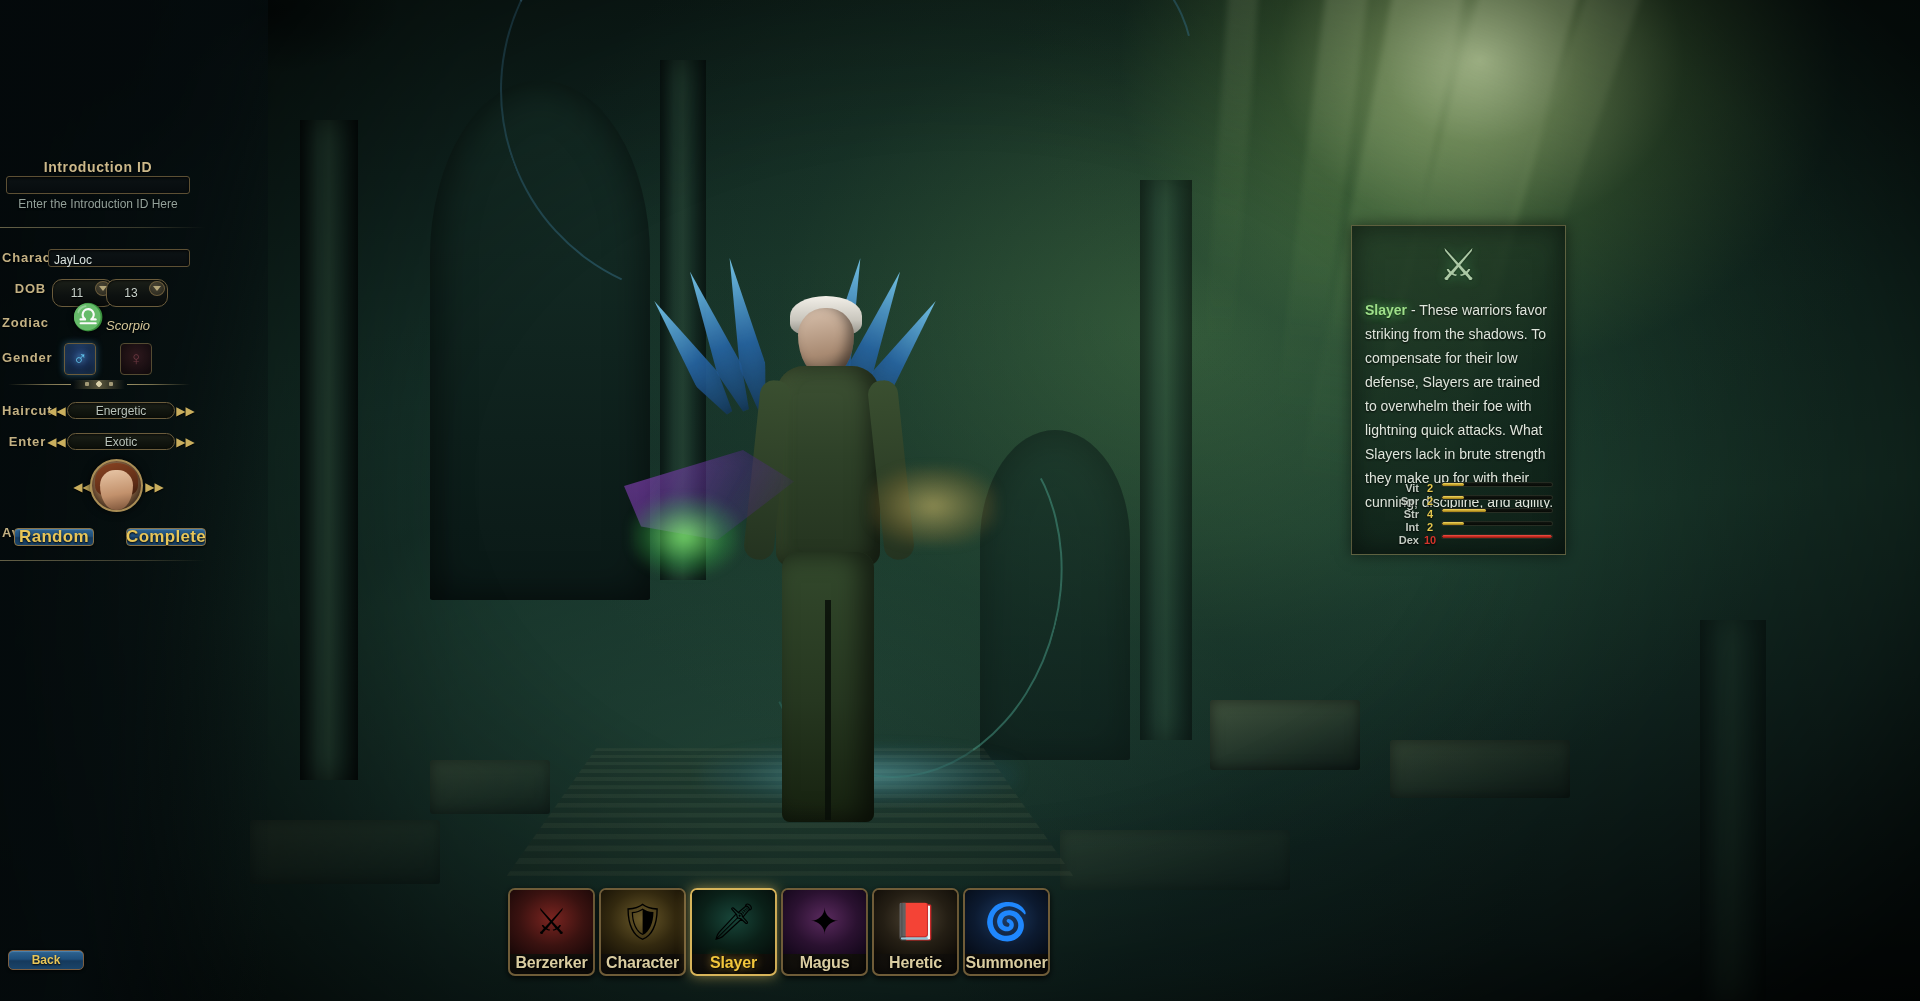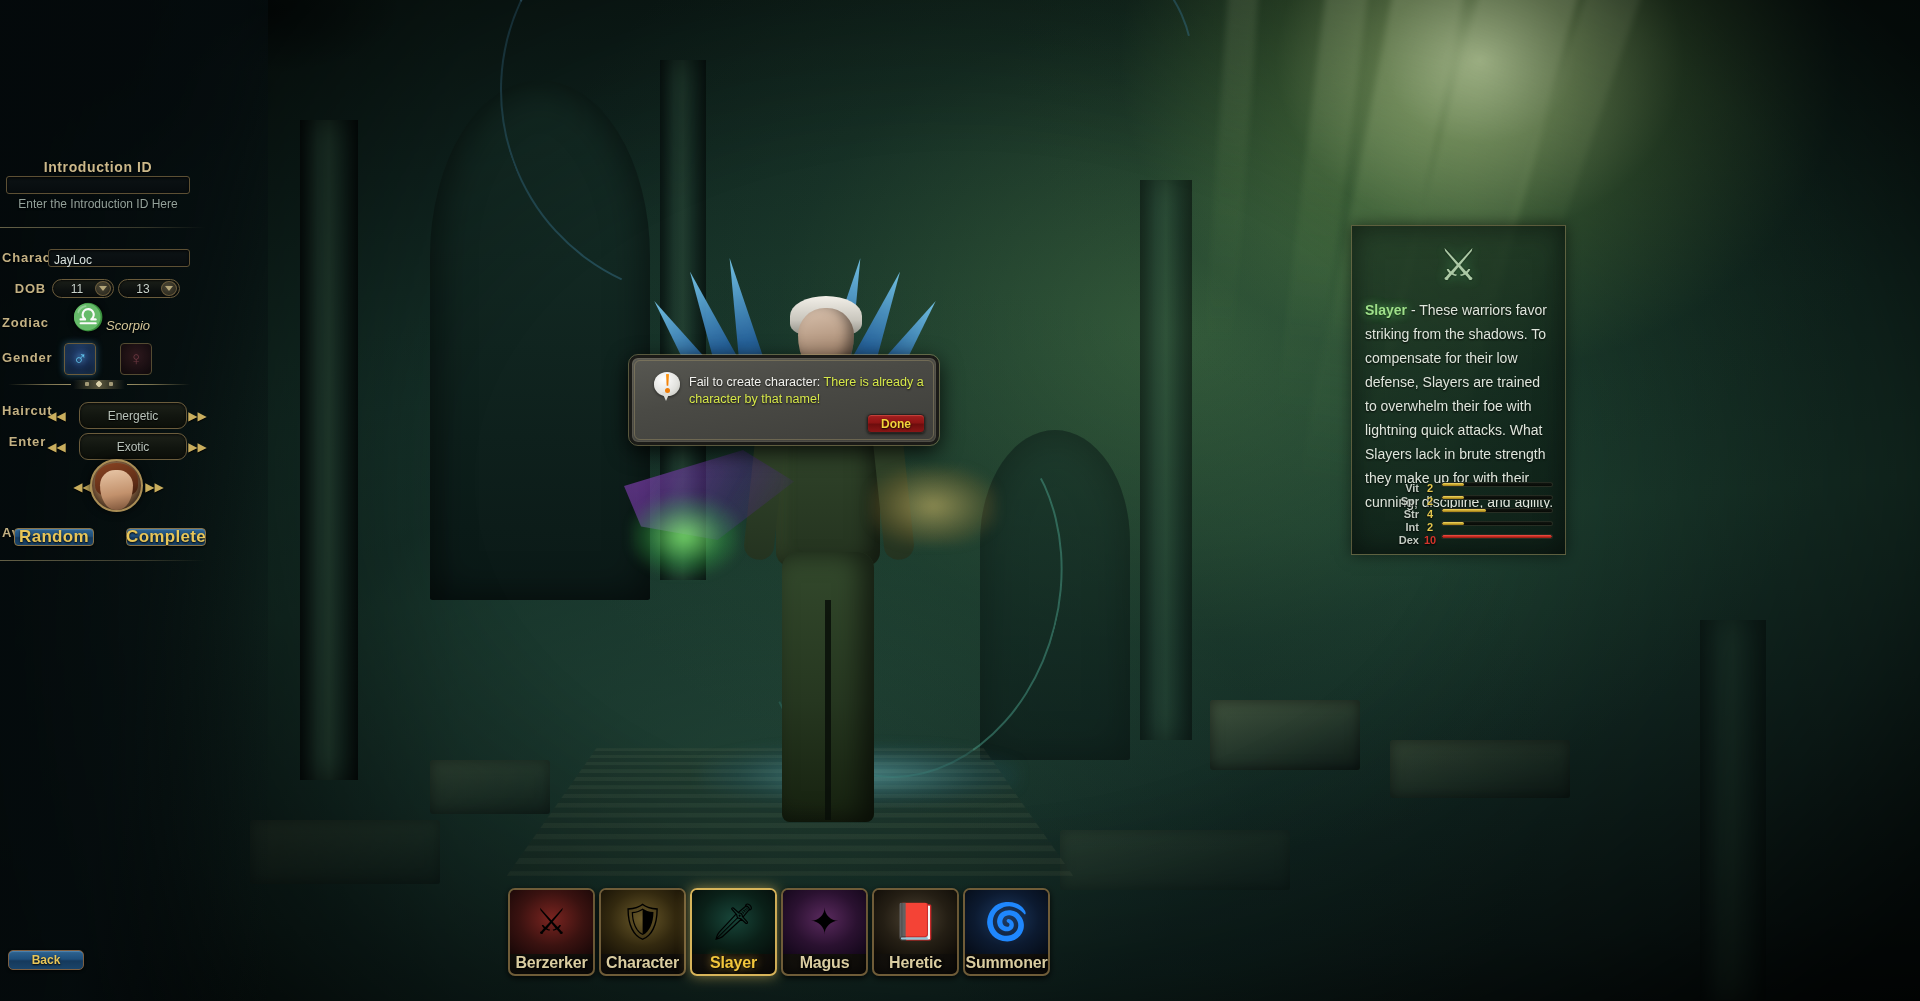--- a/index.html
+++ b/index.html
@@ -185,21 +185,21 @@
     border: 1px solid #5d5034; border-radius: 3px;
     box-shadow: inset 0 1px 3px rgba(0,0,0,.8);
   }
   .name-field input {
     width: 100%; height: 100%; background: transparent; border: none; outline: none;
     color: #d9e2dd; font-size: 12px; padding: 0 5px;
     font-family: "Liberation Sans", sans-serif;
   }
 
   .dob-select {
-    position: absolute; top: 279px; height: 19px;
+    position: absolute; top: 279px; height: 28px;
     background: linear-gradient(180deg, #1b1f18, #0d1110 60%, #090c0b);
     border: 1px solid #6b5c3c; border-radius: 10px;
     display: flex; align-items: center; justify-content: center;
     box-shadow: inset 0 1px 2px rgba(0,0,0,.7);
   }
   .dob-val { font-size: 12px; color: #c9d2cb; margin-right: 12px; text-shadow: 0 1px 1px #000; }
   .dob-arrow {
     position: absolute; right: 2px; top: 1px;
     width: 16px; height: 15px; border-radius: 50%;
     background: radial-gradient(circle at 40% 35%, #4a4534, #24231a);
@@ -265,26 +265,25 @@
 
   .selector {
     position: absolute; display: flex; align-items: center; gap: 4px;
   }
   .sel-arrow {
     width: 13px; height: 13px; color: #c9ae5e; font-size: 12px;
     display: flex; align-items: center; justify-content: center;
     text-shadow: 0 1px 1px #000;
   }
   .sel-body {
-    width: 108px; height: 27px;
+    width: 108px; height: 17px;
     background: linear-gradient(180deg, #1d2119, #11150f 55%, #0b0e09);
     border: 1px solid #6b5c3c; border-radius: 9px;
     display: flex; align-items: center; justify-content: center;
     box-shadow: inset 0 1px 3px rgba(0,0,0,.75);
-    margin-left: 12px;
   }
   .sel-body span { font-size: 12px; color: #b9c3ba; text-shadow: 0 1px 1px #000; }
 
   .avatar-frame {
     position: absolute; left: 90px; top: 459px; width: 53px; height: 53px;
     border-radius: 50%;
     background: radial-gradient(circle at 42% 32%, #c49a6e 0%, #7e5a3c 55%, #3b2a1c 100%);
     border: 2px solid #a98d55;
     box-shadow: 0 0 8px rgba(0,0,0,.75), inset 0 0 8px rgba(0,0,0,.5);
     overflow: hidden;
@@ -552,21 +551,21 @@
       <input type="text" value="JayLoc" style="">
     </div>
 
     <div class="row" style="left:2px; top:281px;">
       <div class="row-label" style="width:44px;">DOB</div>
     </div>
     <div class="dob-select" style="left:52px; width:62px;">
       <span class="dob-val">11</span>
       <span class="dob-arrow"></span>
     </div>
-    <div class="dob-select" style="left:118px; width:62px;">
+    <div class="dob-select" style="left:106px; width:62px;">
       <span class="dob-val">13</span>
       <span class="dob-arrow"></span>
     </div>
 
     <div class="row" style="left:2px; top:315px;">
       <div class="row-label" style="width:44px;">Zodiac</div>
     </div>
     <div class="zodiac-icon">♎</div>
     <div class="zodiac-name">Scorpio</div>
 
@@ -701,28 +700,14 @@
       <div class="class-card">
         <div class="class-art art-heretic">📕</div>
         <div class="class-name">Heretic</div>
       </div>
       <div class="class-card">
         <div class="class-art art-summoner">🌀</div>
         <div class="class-name">Summoner</div>
       </div>
     </div>
 
-  <div class="dialog">
-    <div class="dialog-inner"></div>
-    <div class="dlg-icon">
-      <div class="dlg-bubble"></div>
-      <div class="dlg-excl"></div>
-      <div class="dlg-excl-dot"></div>
-    </div>
-    <div class="dlg-text">
-      <span>Fail to create character: </span><span class="hl">There is already a character by that name!</span>
-    </div>
-    <div class="dlg-done">
-      <span>Done</span>
-    </div>
-  </div>
 
 </div>
 
 </body></html>

